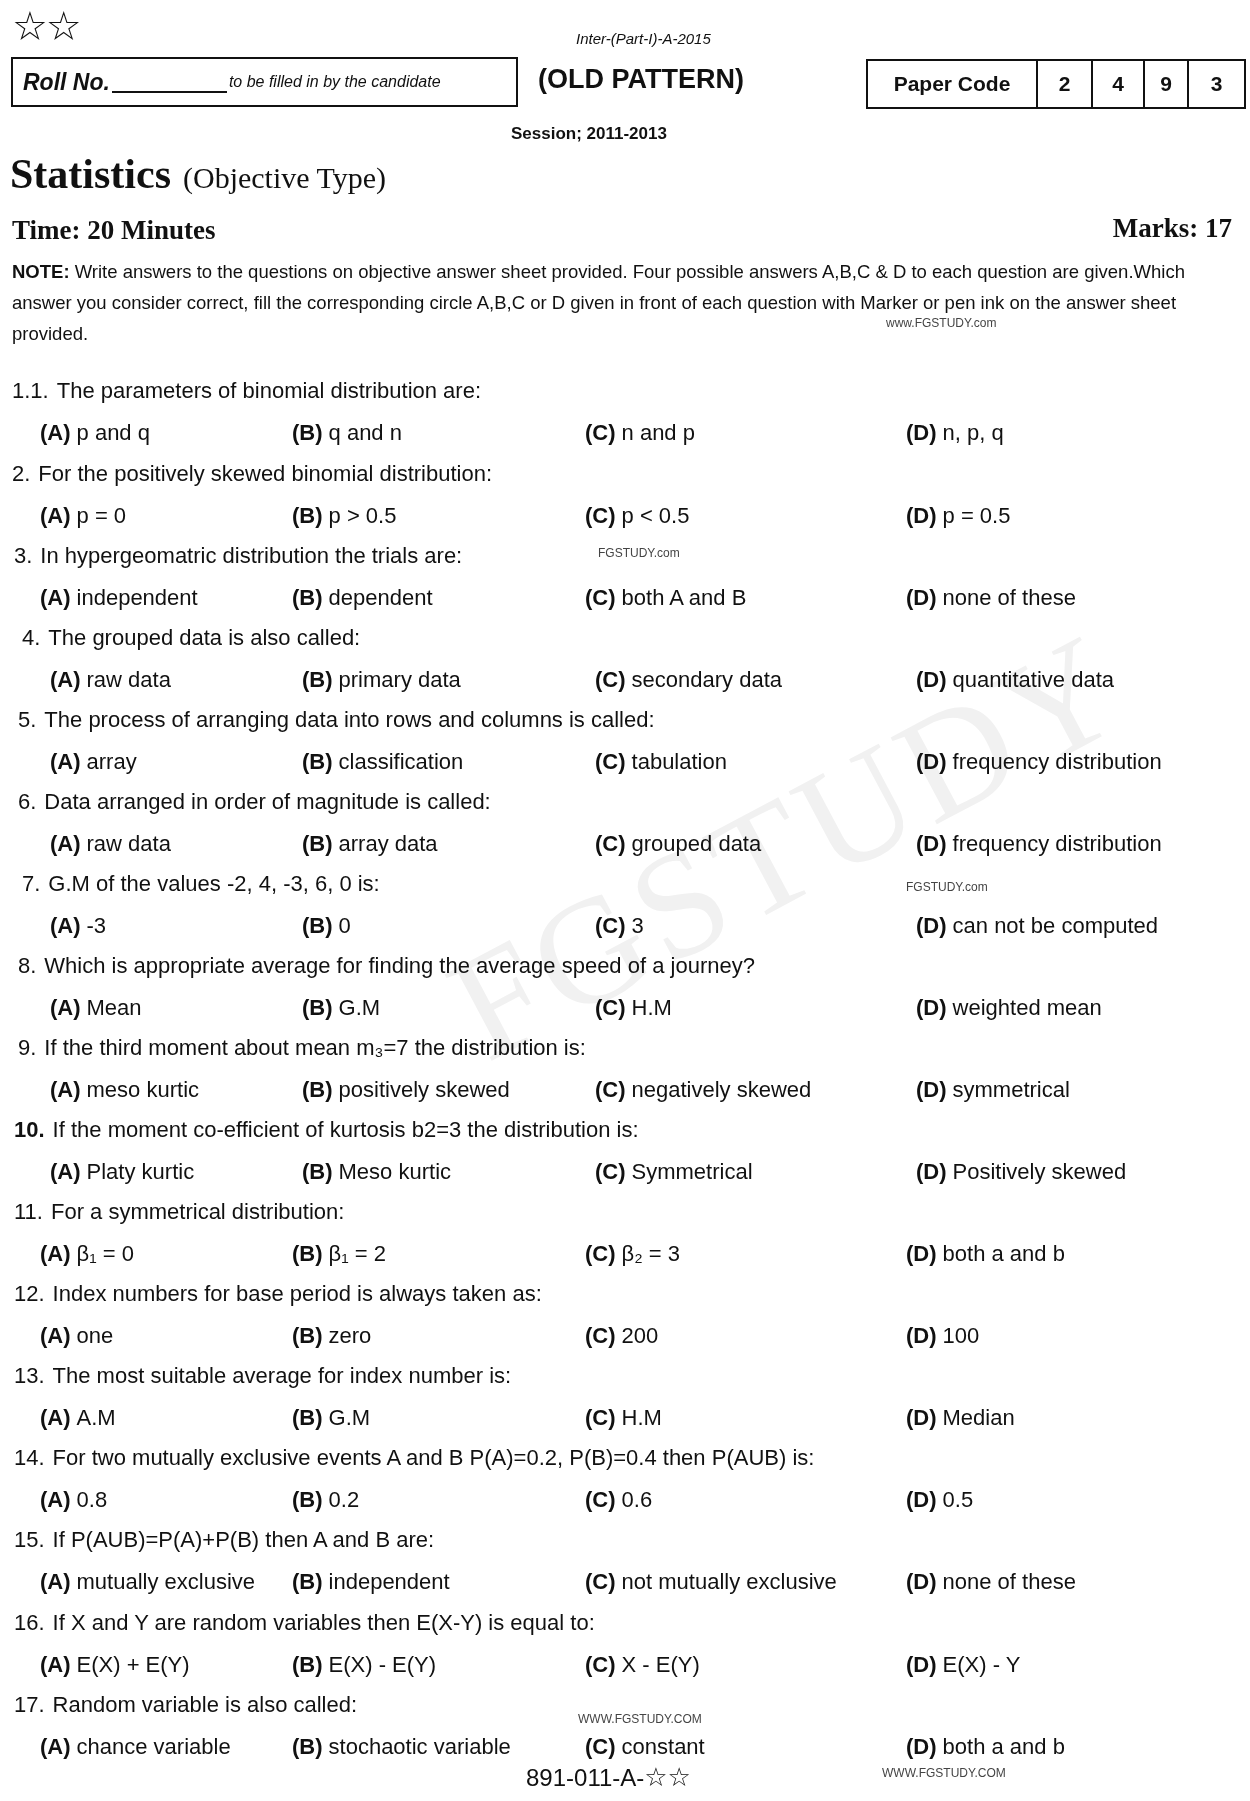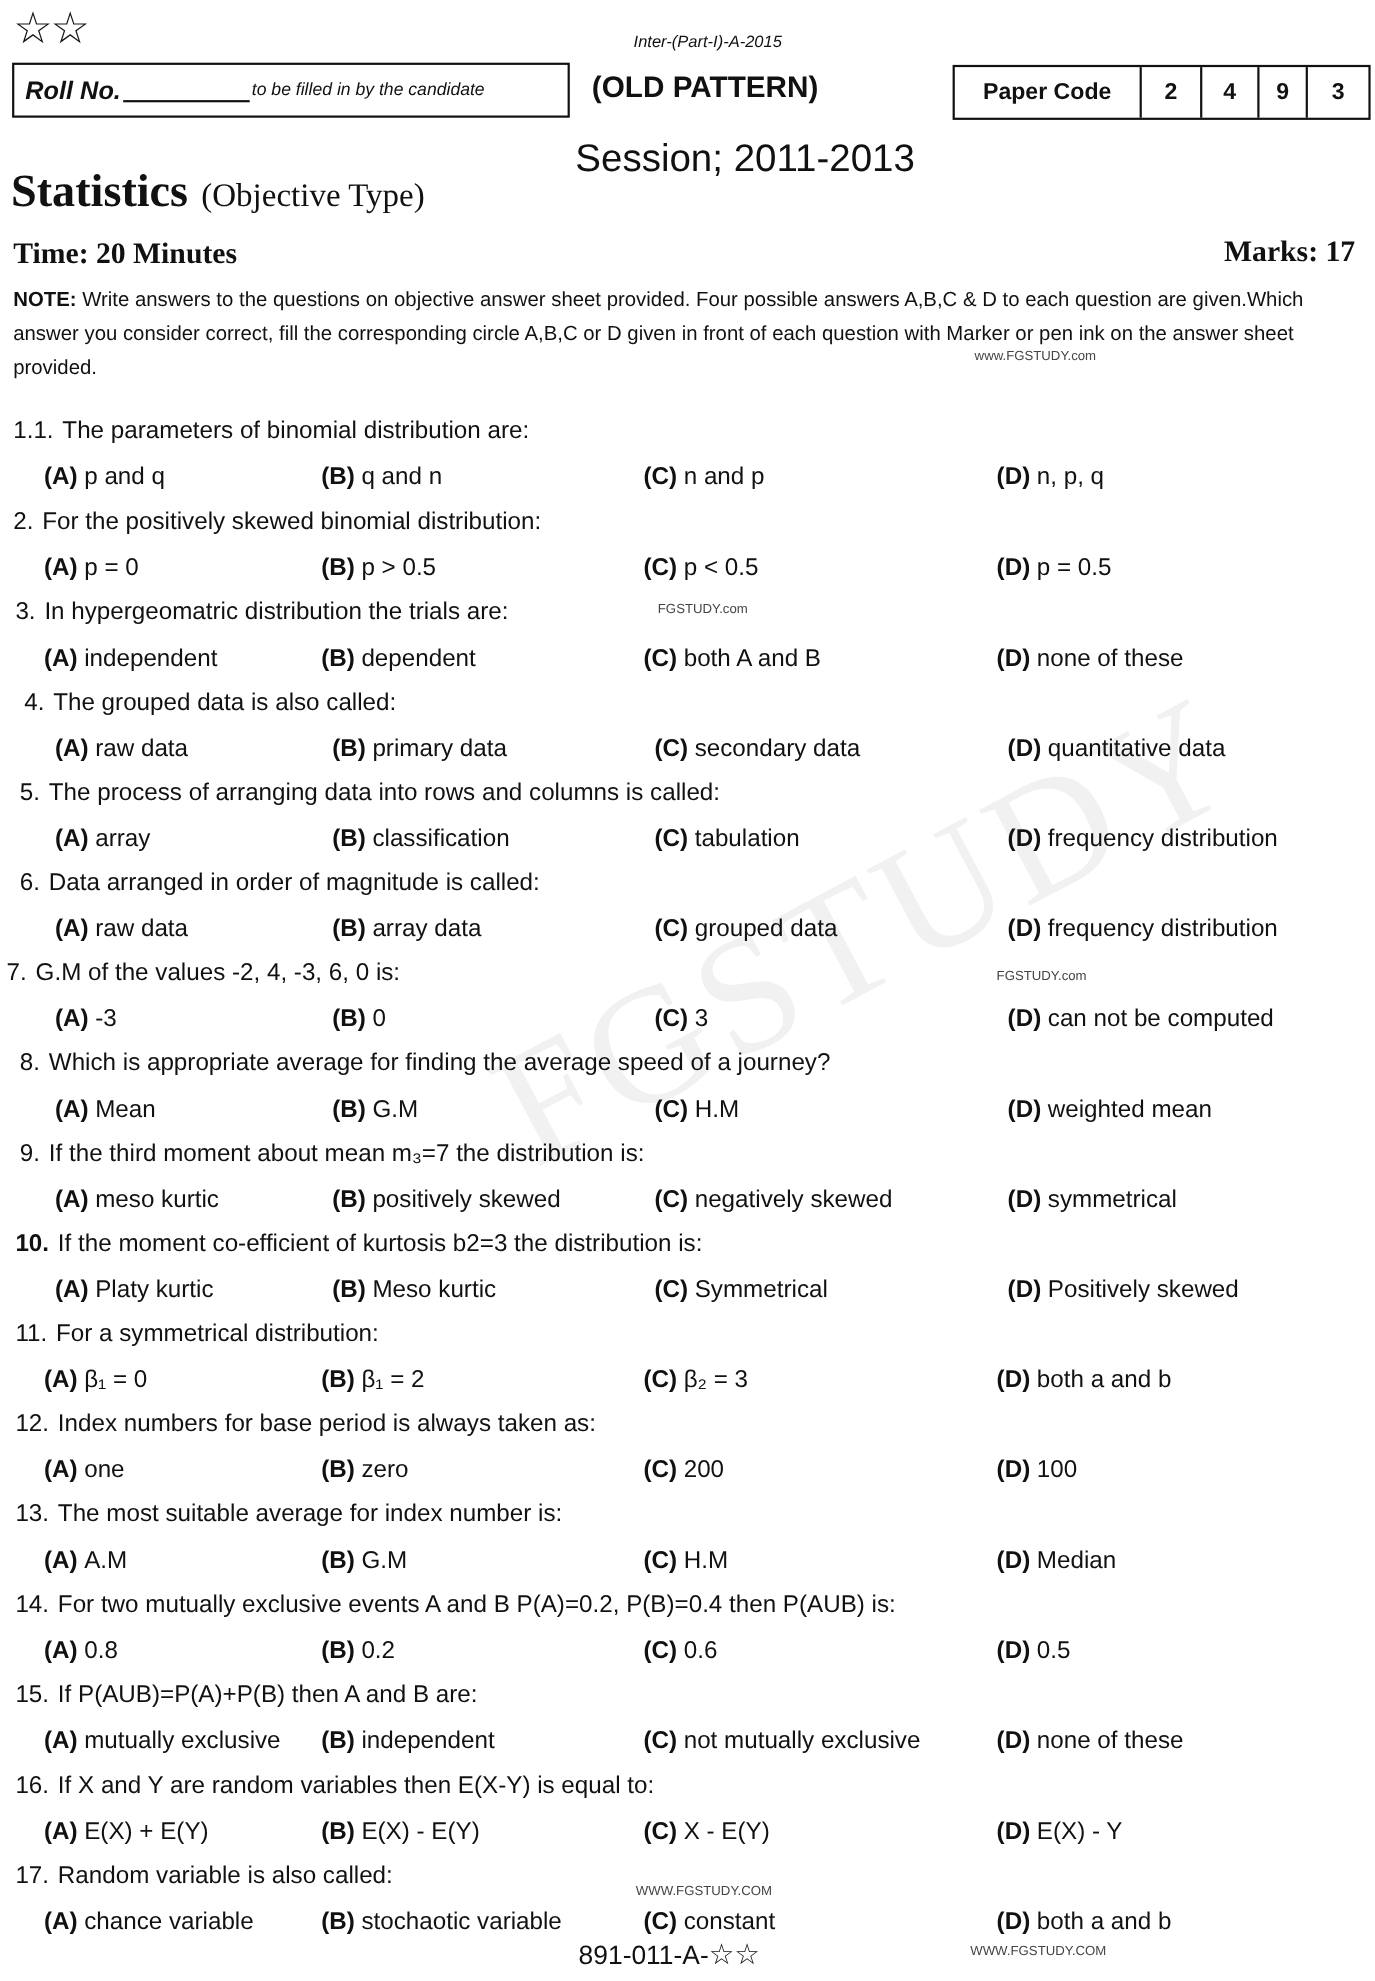--- a/index.html
+++ b/index.html
@@ -8,21 +8,21 @@
   .stars { left:12px; top:6px; font-size:40px; letter-spacing:-2px; line-height:1; font-family:"DejaVu Sans", sans-serif; }
   .inter { left:576px; top:30px; font-size:15px; font-style:italic; }
   .rollbox { left:11px; top:57px; width:507px; height:50px; border:2px solid #111; box-sizing:border-box; display:flex; align-items:center; padding-left:10px; }
   .rollbox .lbl { font-size:23px; font-weight:bold; font-style:italic; }
   .rollbox .line { display:inline-block; width:115px; border-bottom:2px solid #111; margin:0 2px; height:20px; }
   .rollbox .hint { font-size:16px; font-style:italic; }
   .oldpat { left:538px; top:64px; font-size:27px; font-weight:bold; }
   .papercode { left:866px; top:59px; height:50px; border:2px solid #111; box-sizing:border-box; display:flex; }
   .papercode .cell { border-right:2px solid #111; display:flex; align-items:center; justify-content:center; font-size:21px; font-weight:bold; }
   .papercode .cell:last-child { border-right:none; }
-  .session { left:523px; top:124px; font-size:35px; font-weight:normal; }
+  .session { left:511px; top:124px; font-size:17px; font-weight:bold; }
   .subject { left:10px; top:150px; font-family:"Liberation Serif", serif; font-size:42px; font-weight:bold; }
   .subject .type { font-size:30px; font-weight:normal; margin-left:12px; }
   .time { left:12px; top:215px; font-family:"Liberation Serif", serif; font-size:27px; font-weight:bold; }
   .marks { right:18px; top:213px; font-family:"Liberation Serif", serif; font-size:27px; font-weight:bold; }
   .note { left:12px; top:256px; width:1226px; font-size:18.5px; line-height:31px; }
   .note b { font-weight:bold; }
   .wm-small { font-size:12px; color:#444; }
   .q { position:absolute; left:0; font-size:22px; }
   .qtext { position:absolute; white-space:nowrap; }
   .opt { position:absolute; white-space:nowrap; font-size:22px; }
@@ -95,21 +95,21 @@
     <div class="qtext q" style="top: 707px; left: 18px;"><span style="margin-right: 8px;">5.</span><span>The process of arranging data into rows and columns is called:</span></div>
     <div class="opt" style="top: 749px; left: 50px;"><span class="k">(A)</span><span>array</span></div>
     <div class="opt" style="top: 749px; left: 302px;"><span class="k">(B)</span><span>classification</span></div>
     <div class="opt" style="top: 749px; left: 595px;"><span class="k">(C)</span><span>tabulation</span></div>
     <div class="opt" style="top: 749px; left: 916px;"><span class="k">(D)</span><span>frequency distribution</span></div>
     <div class="qtext q" style="top: 789px; left: 18px;"><span style="margin-right: 8px;">6.</span><span>Data arranged in order of magnitude is called:</span></div>
     <div class="opt" style="top: 831px; left: 50px;"><span class="k">(A)</span><span>raw data</span></div>
     <div class="opt" style="top: 831px; left: 302px;"><span class="k">(B)</span><span>array data</span></div>
     <div class="opt" style="top: 831px; left: 595px;"><span class="k">(C)</span><span>grouped data</span></div>
     <div class="opt" style="top: 831px; left: 916px;"><span class="k">(D)</span><span>frequency distribution</span></div>
-    <div class="qtext q" style="top: 871px; left: 6px; text-align: right;"><span style="margin-right: 8px;">7.</span><span>G.M of the values -2, 4, -3, 6, 0 is:</span></div>
+    <div class="qtext q" style="top: 871px; left: 22px; text-align: right;"><span style="margin-right: 8px;">7.</span><span>G.M of the values -2, 4, -3, 6, 0 is:</span></div>
     <div class="opt" style="top: 913px; left: 50px;"><span class="k">(A)</span><span>-3</span></div>
     <div class="opt" style="top: 913px; left: 302px;"><span class="k">(B)</span><span>0</span></div>
     <div class="opt" style="top: 913px; left: 595px;"><span class="k">(C)</span><span>3</span></div>
     <div class="opt" style="top: 913px; left: 916px;"><span class="k">(D)</span><span>can not be computed</span></div>
     <div class="qtext q" style="top: 953px; left: 18px;"><span style="margin-right: 8px;">8.</span><span>Which is appropriate average for finding the average speed of a journey?</span></div>
     <div class="opt" style="top: 995px; left: 50px;"><span class="k">(A)</span><span>Mean</span></div>
     <div class="opt" style="top: 995px; left: 302px;"><span class="k">(B)</span><span>G.M</span></div>
     <div class="opt" style="top: 995px; left: 595px;"><span class="k">(C)</span><span>H.M</span></div>
     <div class="opt" style="top: 995px; left: 916px;"><span class="k">(D)</span><span>weighted mean</span></div>
     <div class="qtext q" style="top: 1035px; left: 18px;"><span style="margin-right: 8px;">9.</span><span>If the third moment about mean m₃=7 the distribution is:</span></div>

